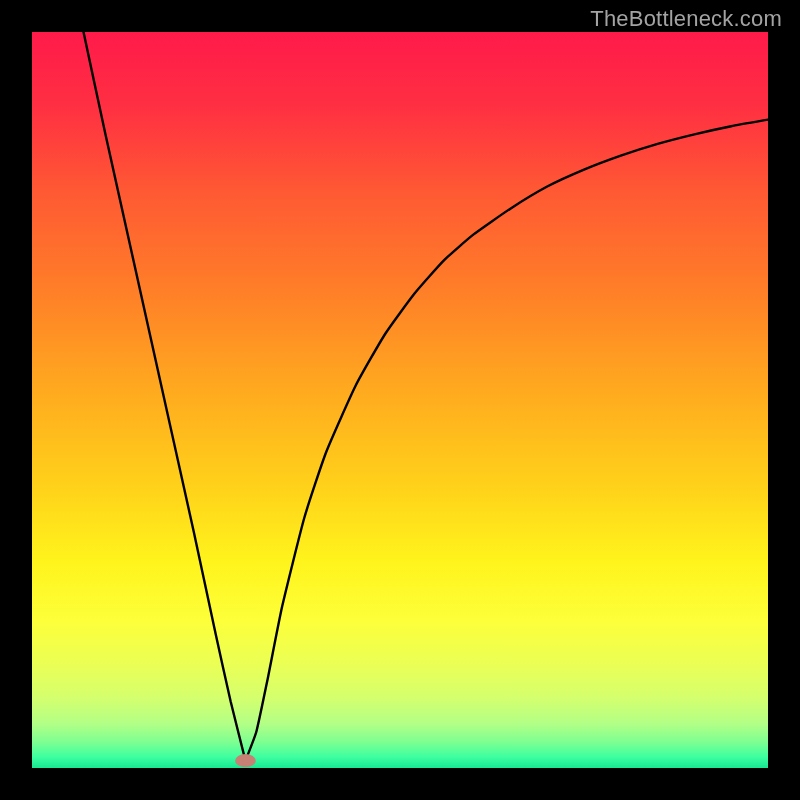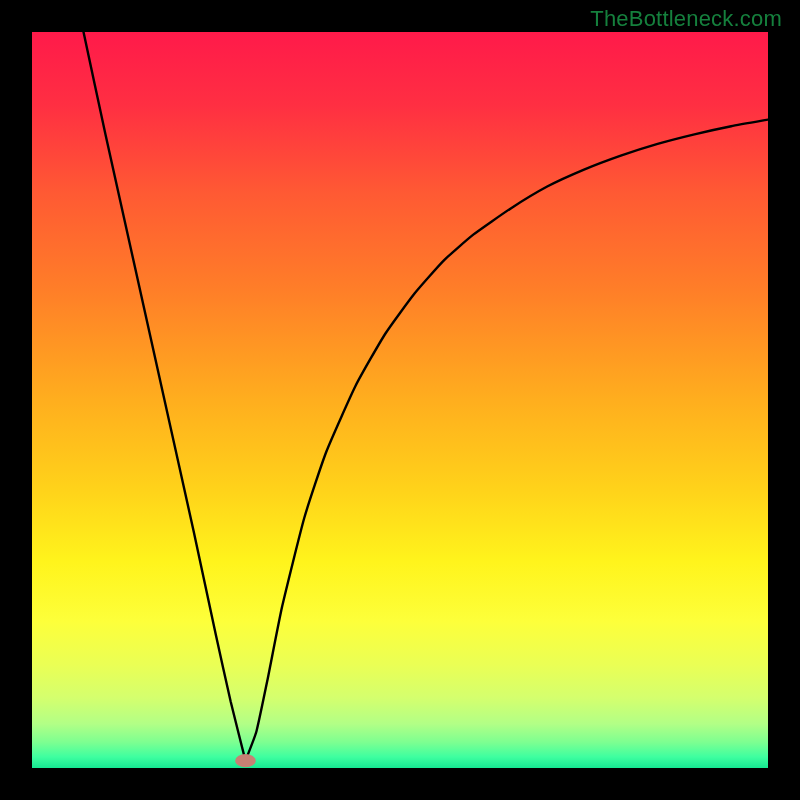--- a/index.html
+++ b/index.html
@@ -23,21 +23,21 @@
     width: 736px;
     height: 736px;
     overflow: hidden;
   }
   .watermark {
     position: absolute;
     top: 6px;
     right: 18px;
     font-family: Arial, Helvetica, sans-serif;
     font-size: 22px;
-    color: #15803d;
+    color: #a3a3a3;
     font-weight: 500;
     letter-spacing: 0.2px;
     user-select: none;
   }
   svg { display: block; }
 </style>
 </head>
 <body>
 
 <div class="frame">

